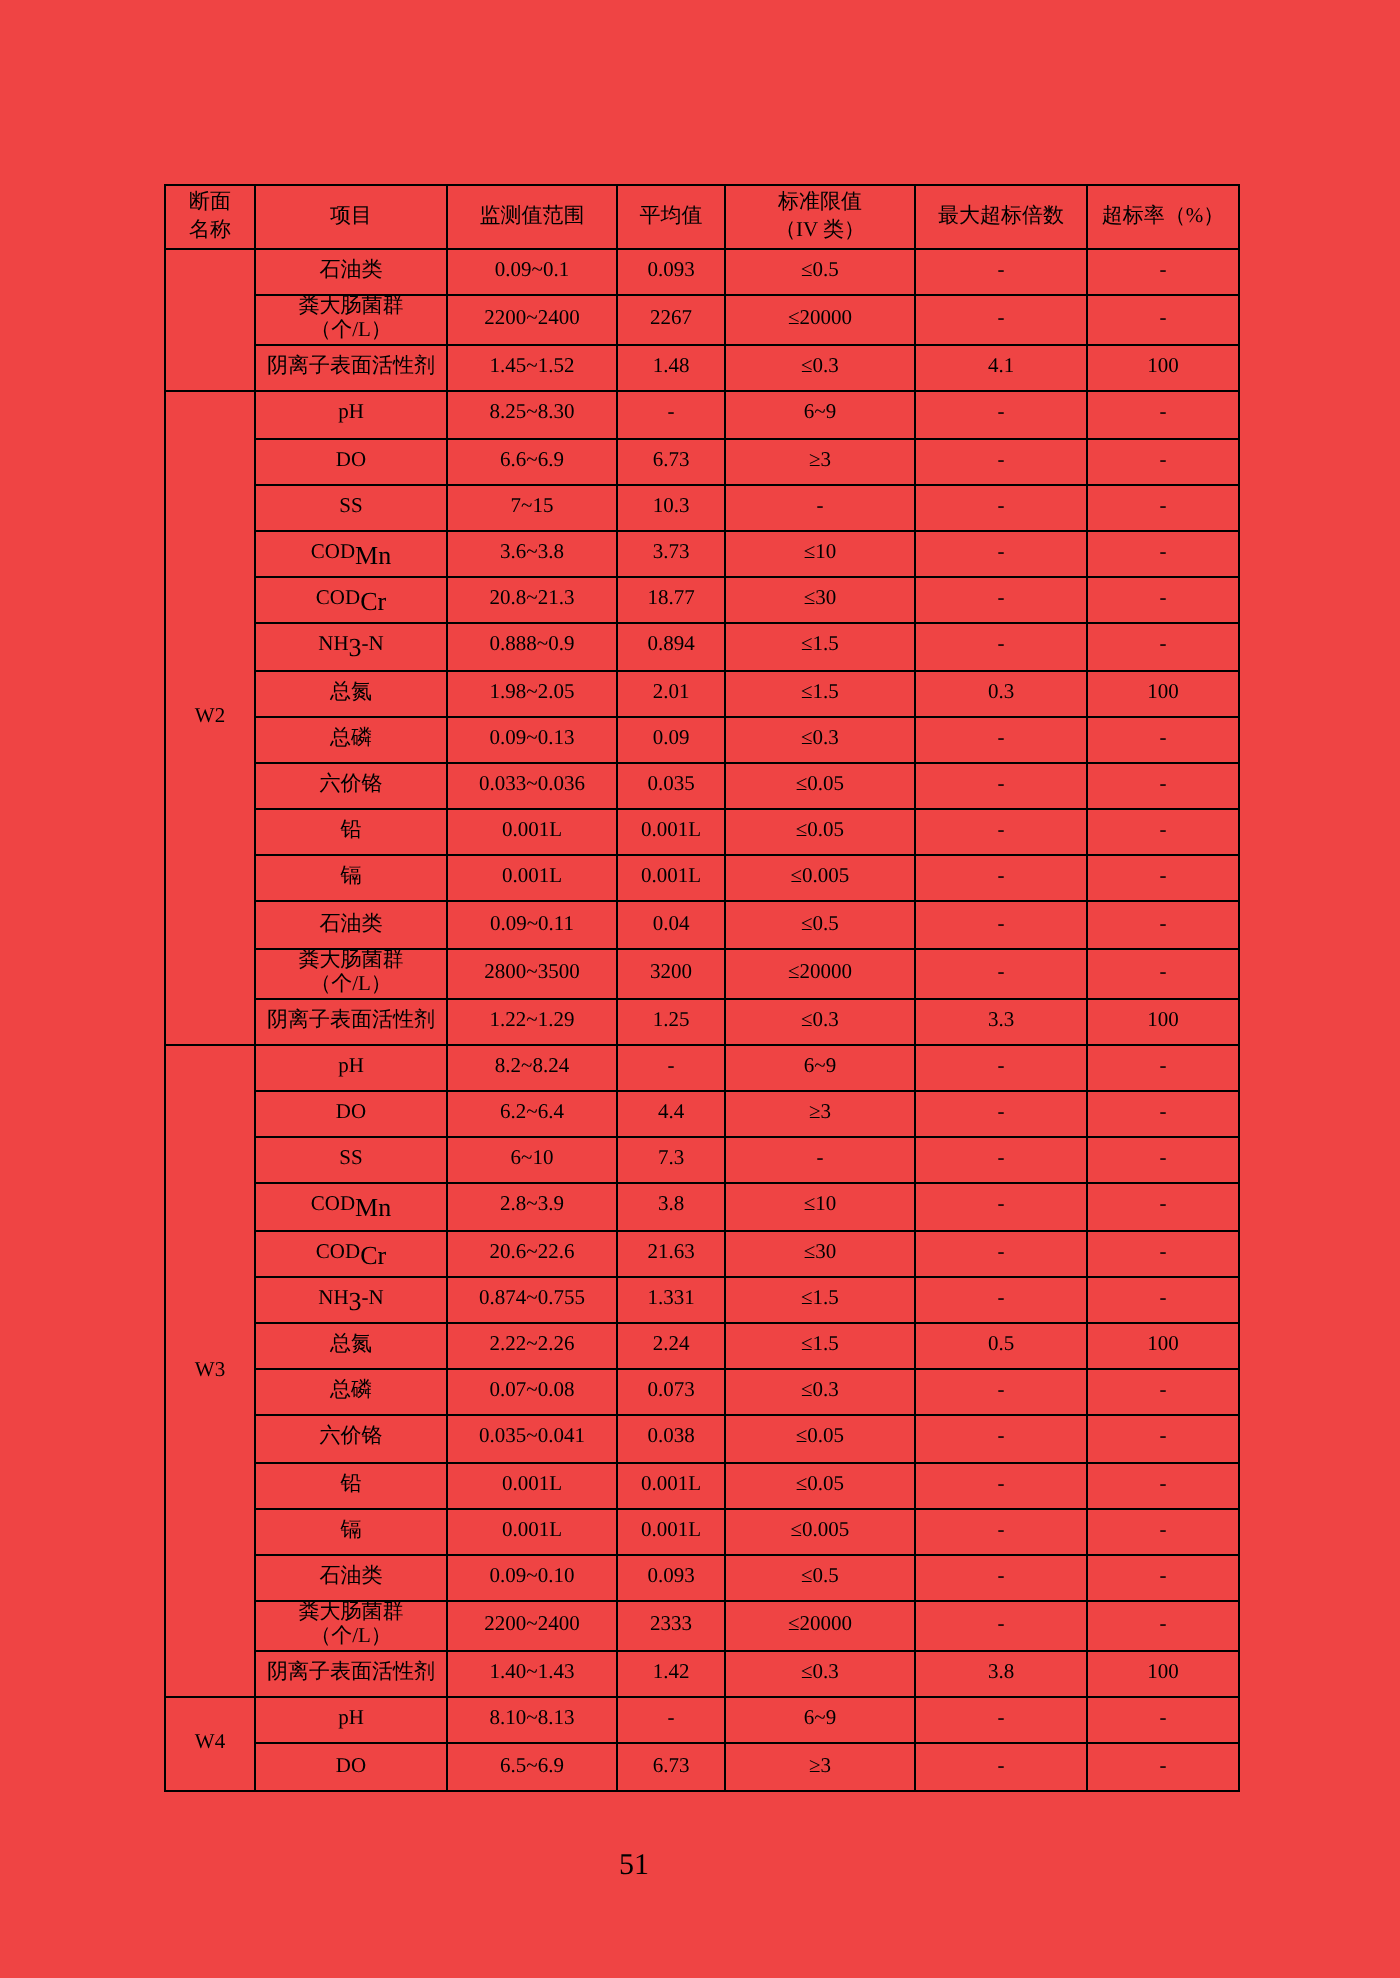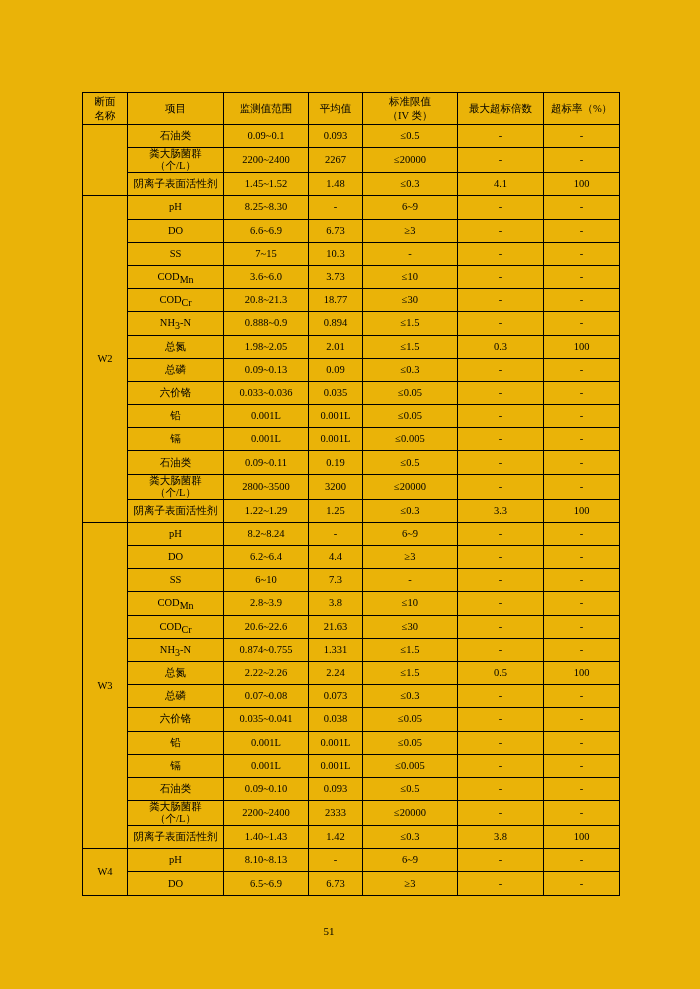--- a/index.html
+++ b/index.html
@@ -6,21 +6,21 @@
   html, body { margin: 0; padding: 0; }
   body {
     width: 700px; height: 989px;
     background: #ffffff;
     color: #000000;
     font-family: "Liberation Serif", "DejaVu Serif", serif;
   }
   .page {
     position: relative;
     width: 700px; height: 989px;
-    background: #eab308;
+    background: #ef4444;
     overflow: hidden;
   }
   table.monitoring {
     position: absolute;
     left: 82px; top: 92px;
     width: 537px;
     border-collapse: collapse;
     table-layout: fixed;
   }
   table.monitoring th,
@@ -33,27 +33,27 @@
     padding: 0 2px;
     overflow: hidden;
   }
   thead th {
     height: 32px;
     line-height: 14px;
     white-space: pre-line;
   }
   tbody td { height: 23.2px; line-height: 12px; }
   td.section-cell { font-size: 10.5px; }
-  sub { font-size: 10px; line-height: 0; text-align: center; }
+  sub { font-size: 13px; line-height: 0; text-align: center; }
   .page-footer {
     position: absolute;
-    left: 12px; top: 925px;
+    left: 0; top: 925px;
     width: 634px;
     text-align: center;
-    font-size: 11px;
+    font-size: 15px;
   }
 </style>
 </head>
 <body>
 
 <div class="page">
 
   <table class="monitoring">
     <colgroup>
       <col style="width:45px">
@@ -123,21 +123,21 @@
         <tr>
           <td>SS</td>
           <td>7~15</td>
           <td>10.3</td>
           <td>-</td>
           <td>-</td>
           <td>-</td>
         </tr>
         <tr>
           <td>COD<sub>Mn</sub></td>
-          <td>3.6~6.0</td>
+          <td>3.6~3.8</td>
           <td>3.73</td>
           <td>≤10</td>
           <td>-</td>
           <td>-</td>
         </tr>
         <tr>
           <td>COD<sub>Cr</sub></td>
           <td>20.8~21.3</td>
           <td>18.77</td>
           <td>≤30</td>
@@ -188,21 +188,21 @@
           <td>镉</td>
           <td>0.001L</td>
           <td>0.001L</td>
           <td>≤0.005</td>
           <td>-</td>
           <td>-</td>
         </tr>
         <tr>
           <td>石油类</td>
           <td>0.09~0.11</td>
-          <td>0.19</td>
+          <td>0.04</td>
           <td>≤0.5</td>
           <td>-</td>
           <td>-</td>
         </tr>
         <tr>
           <td>粪大肠菌群（个/L）</td>
           <td>2800~3500</td>
           <td>3200</td>
           <td>≤20000</td>
           <td>-</td>

